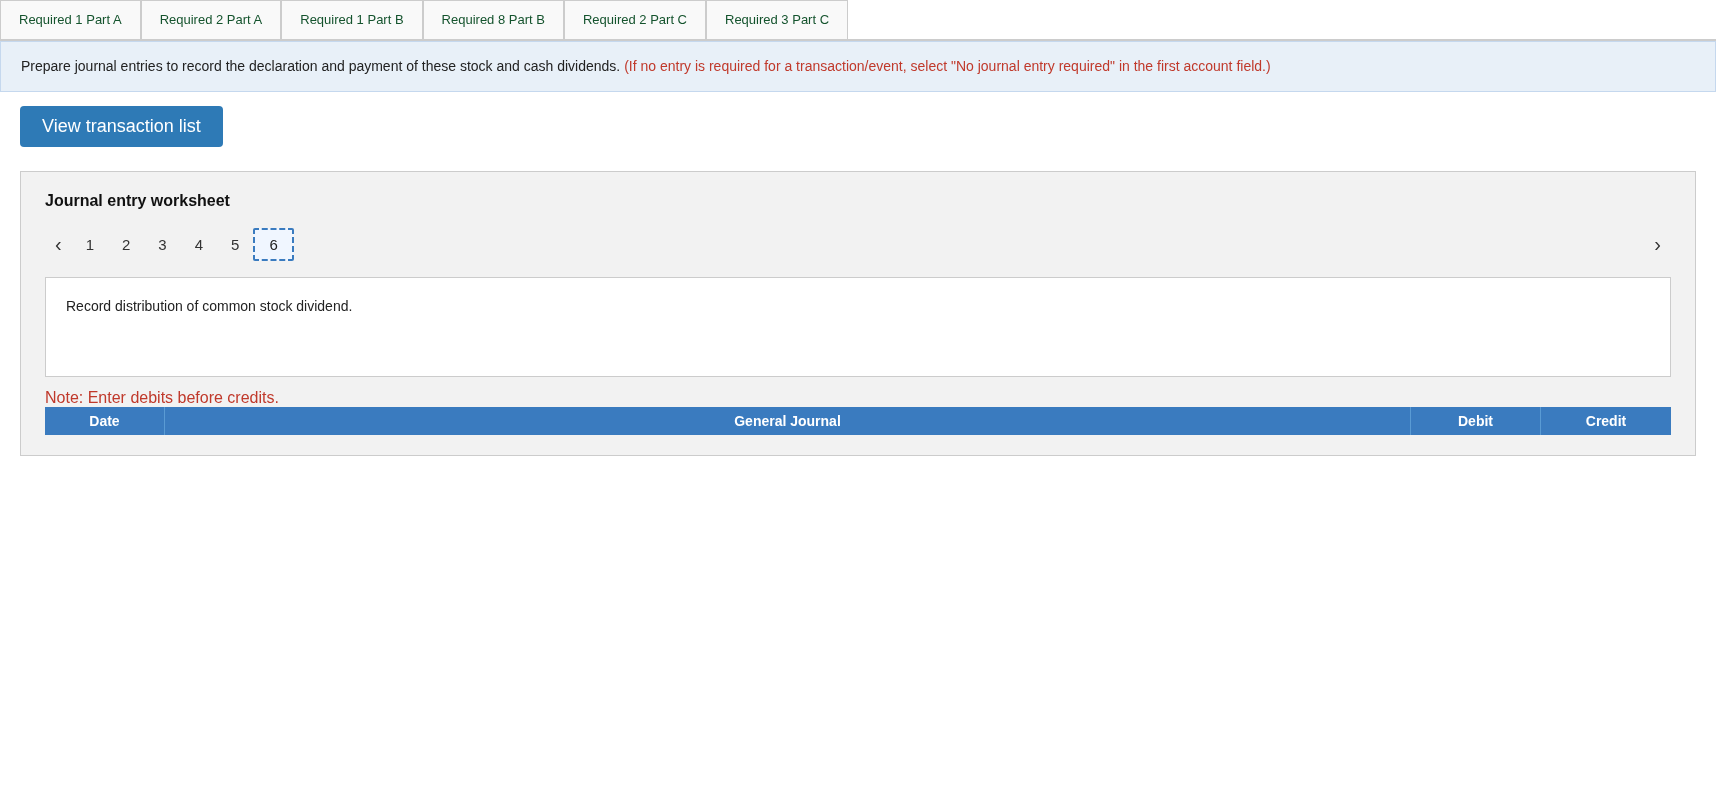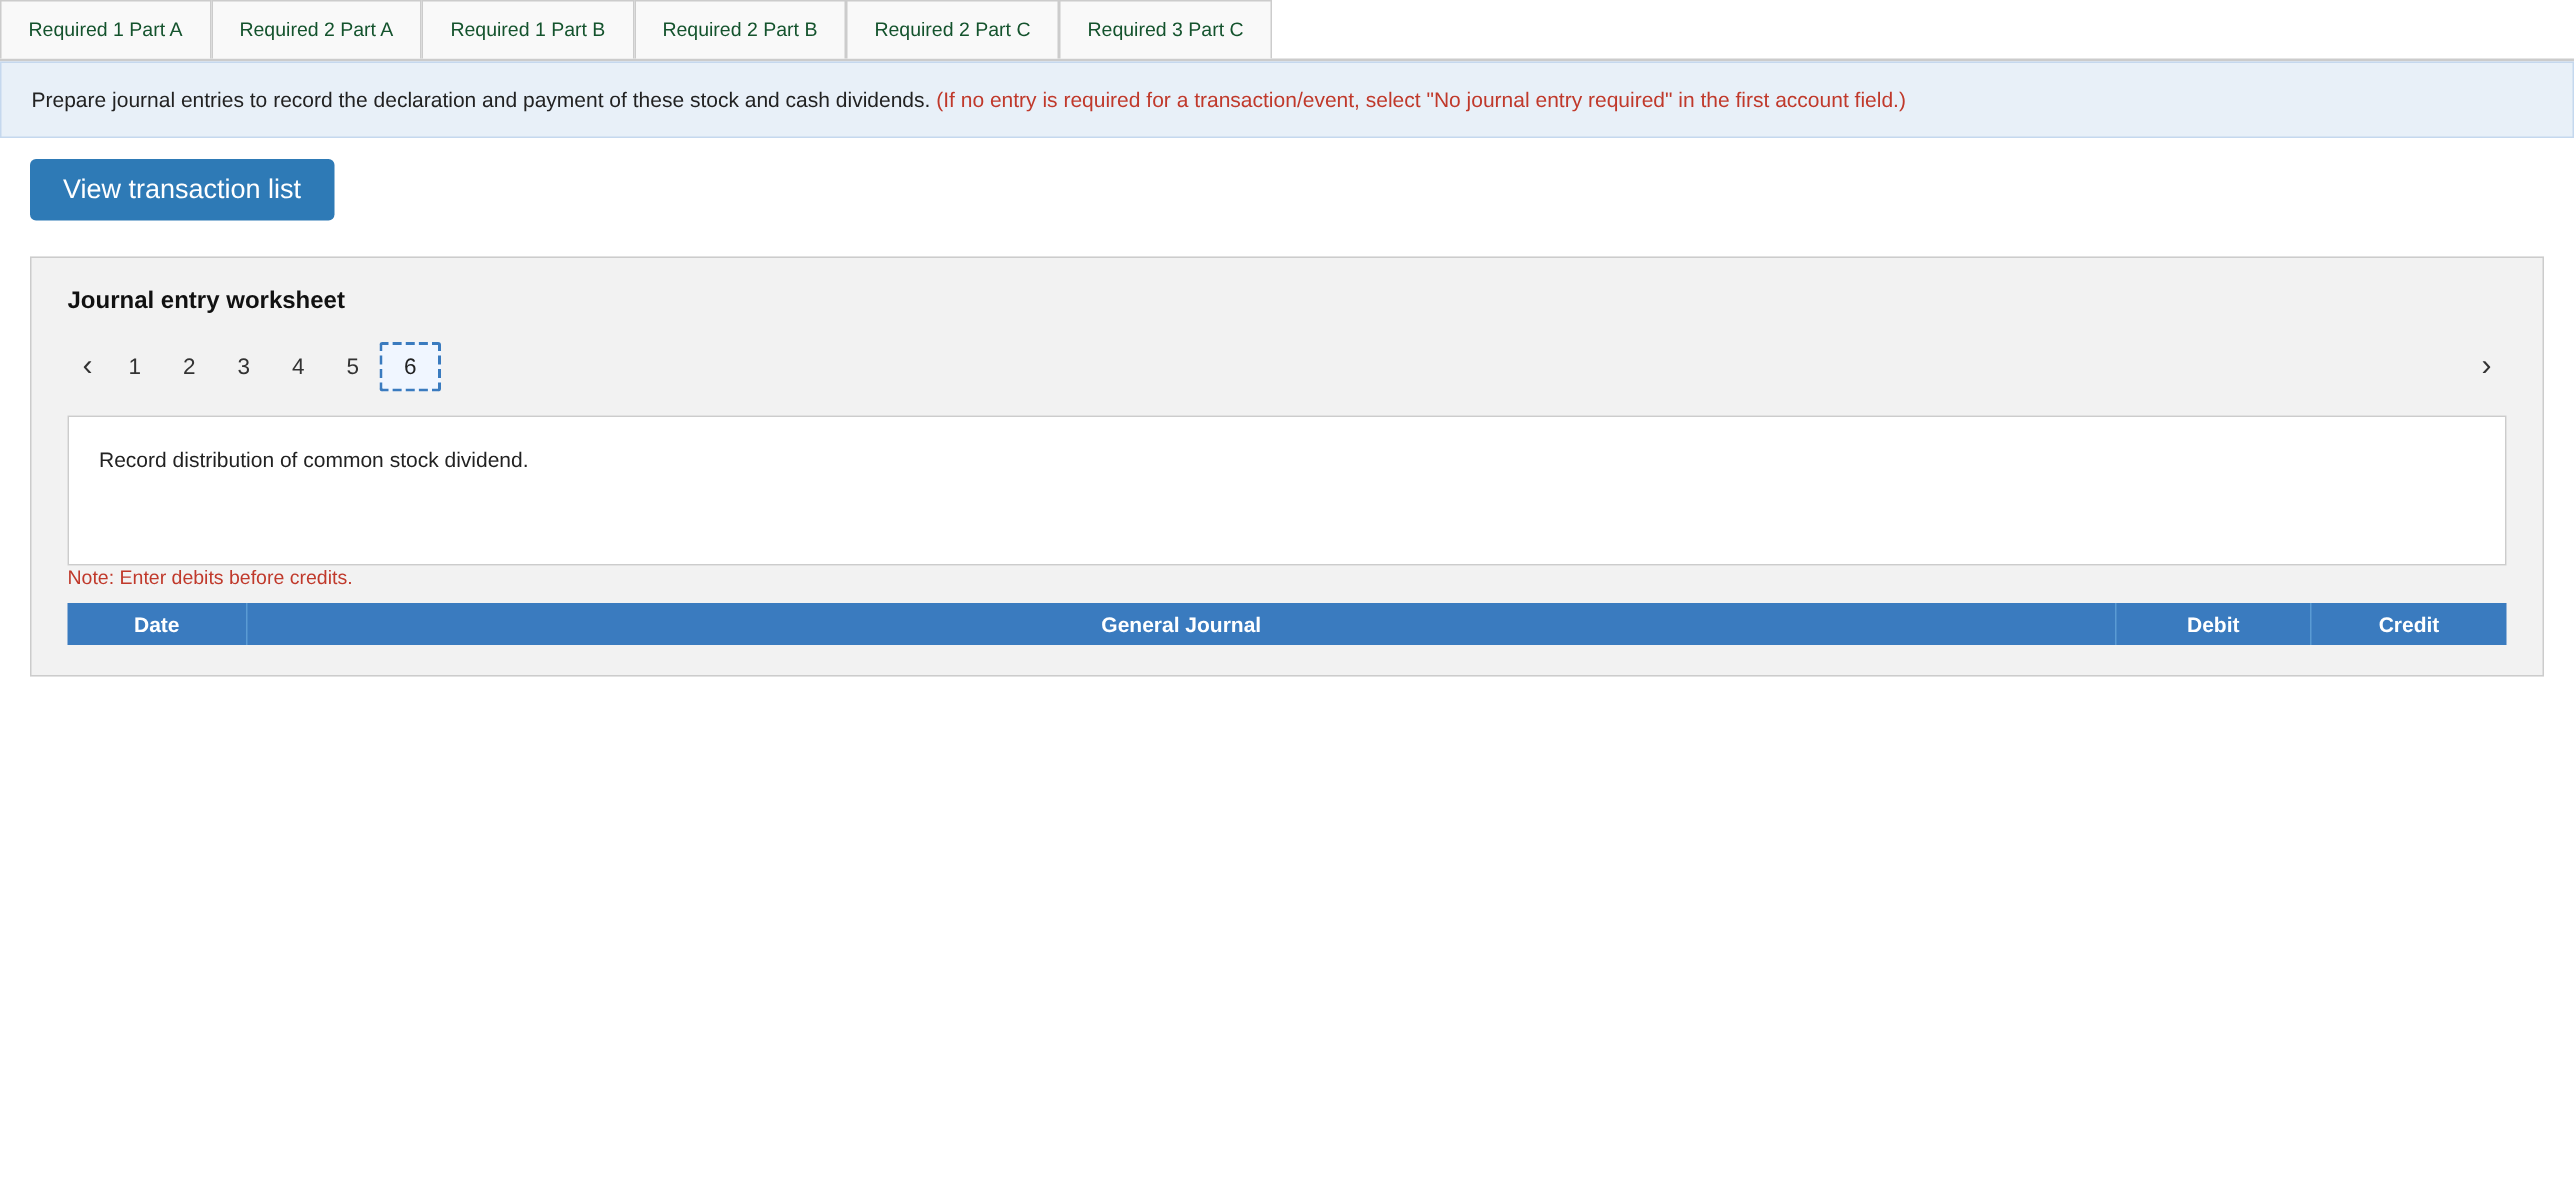--- a/index.html
+++ b/index.html
@@ -108,31 +108,31 @@
       background: #f0f6ff;
       color: #222;
       border-radius: 2px;
     }
 
     
     .description-box {
       background: #fff;
       border: 1px solid #ccc;
       padding: 18px 20px;
+      margin-bottom: 12px;
       min-height: 100px;
       font-size: 14px;
       color: #222;
       line-height: 1.5;
     }
 
     
     .note-text {
       color: #c0392b;
-      font-size: 13px;
-      margin-bottom: 10px;
+      font-size: 16px;
     }
 
     
     .journal-table-header {
       display: grid;
       grid-template-columns: 120px 1fr 130px 130px;
       background: #3a7bbf;
       color: #fff;
       font-weight: bold;
       font-size: 14px;
@@ -156,21 +156,21 @@
   </div>
   <div class="tab">
     <span>Required 2
 Part A</span>
   </div>
   <div class="tab">
     <span>Required 1
 Part B</span>
   </div>
   <div class="tab">
-    <span>Required 2
+    <span>Required 8
 Part B</span>
   </div>
   <div class="tab">
     <span>Required 2
 Part C</span>
   </div>
   <div class="tab">
     <span>Required 3
 Part C</span>
   </div>

